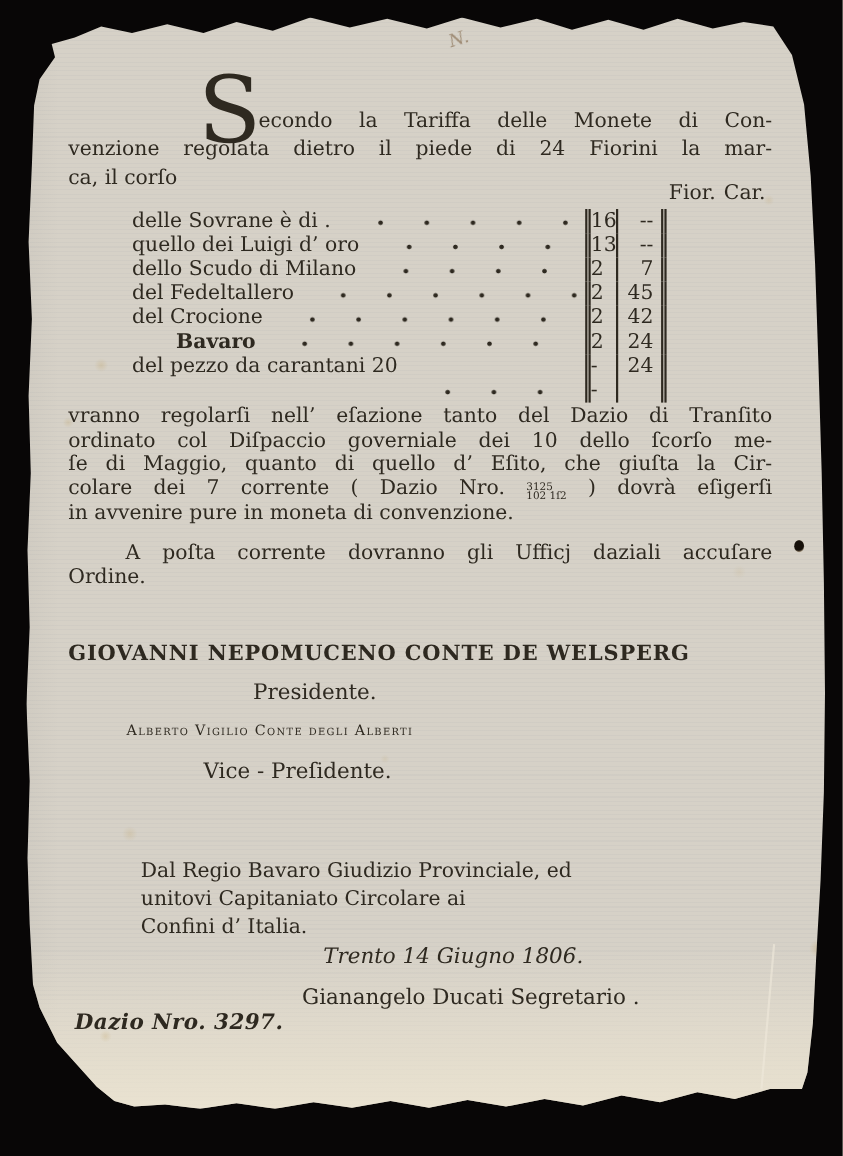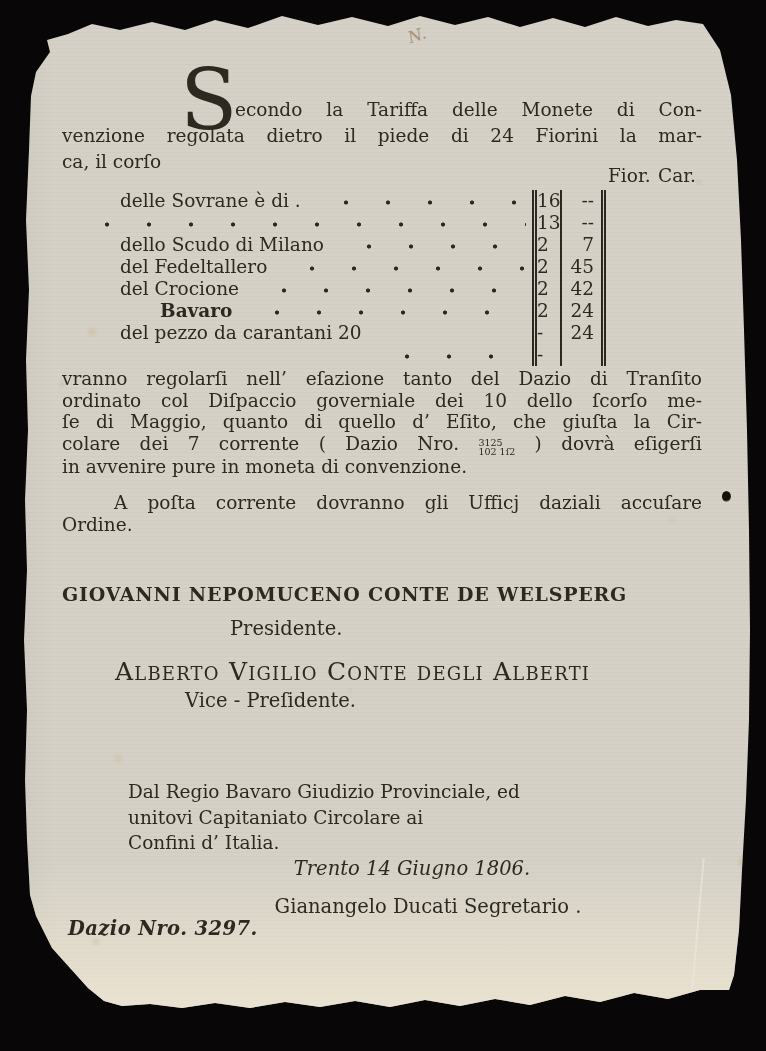--- a/index.html
+++ b/index.html
@@ -80,21 +80,21 @@
   .para2{top:492px;line-height:21.6px;}
   .para2 .first{text-indent:52px;}
 
   .frac{display:inline-block;vertical-align:-5px;text-align:center;font-size:9.5px;line-height:8.5px;white-space:nowrap;}
   .frac .ftop{display:block;}
   .frac .fbot{display:block;}
 
   
   .sig-president{top:583px;font-weight:bold;font-size:19px;letter-spacing:.8px;}
   .sig-president-title{top:617px;padding-left:168px;font-size:19.5px;}
-  .sig-vice{top:657px;padding-left:53px;font-variant:small-caps;font-size:25px;letter-spacing:1.2px;}
+  .sig-vice{top:657px;padding-left:53px;font-variant:small-caps;font-size:13px;letter-spacing:1.2px;}
   .sig-vice-title{top:689px;padding-left:123px;font-size:19.5px;}
 
   
   .office{top:779px;line-height:25.5px;text-align:left;padding-left:66px;box-sizing:content-box;width:574px;}
   .dateline{top:857px;text-align:center;padding-left:60px;width:580px;font-style:italic;font-size:19.5px;}
   .secretary{top:895px;text-align:center;padding-left:92px;width:548px;font-size:19.5px;}
   .refnum{top:917px;padding-left:6px;font-style:italic;font-weight:bold;font-size:19.5px;letter-spacing:.4px;}
 
   
   .marginalia{
@@ -133,20 +133,21 @@
     </div>
 
     <div class="blk ttable">
       <div class="trow">
         <span class="tlabel">delle Sovrane è di .</span>
         <span class="leader"></span>
         <span class="cell cell-fior">16</span>
         <span class="cell cell-car">--</span>
       </div>
       <div class="trow">
+        <span class="tlabel">quello dei Luigi d’ oro</span>
         <span class="leader"></span>
         <span class="cell cell-fior">13</span>
         <span class="cell cell-car">--</span>
       </div>
       <div class="trow">
         <span class="tlabel">dello Scudo di Milano</span>
         <span class="leader"></span>
         <span class="cell cell-fior">2</span>
         <span class="cell cell-car">7</span>
       </div>

